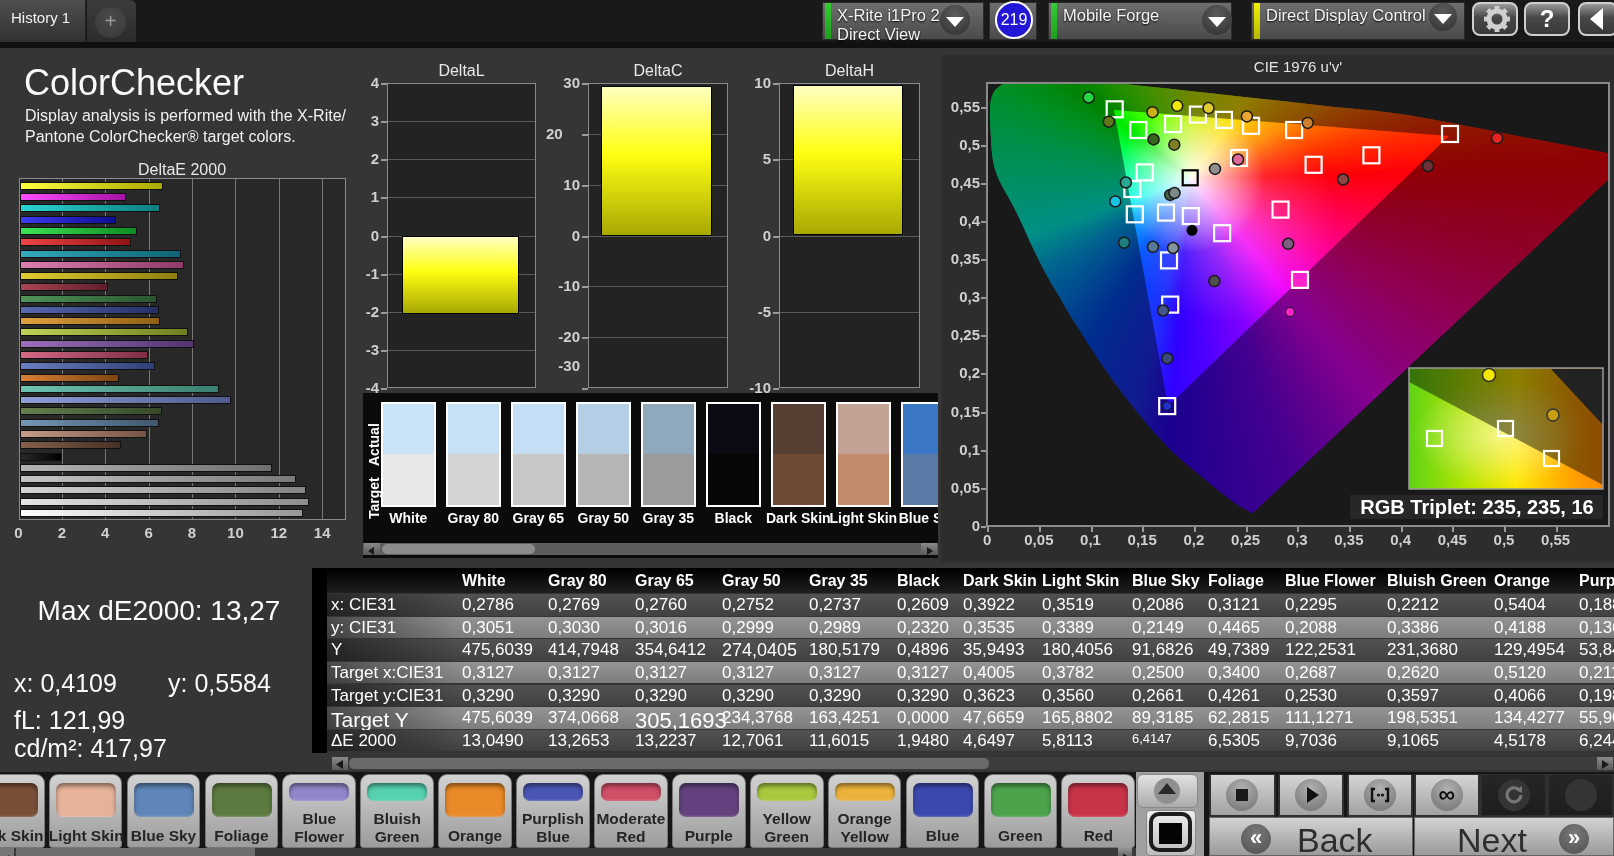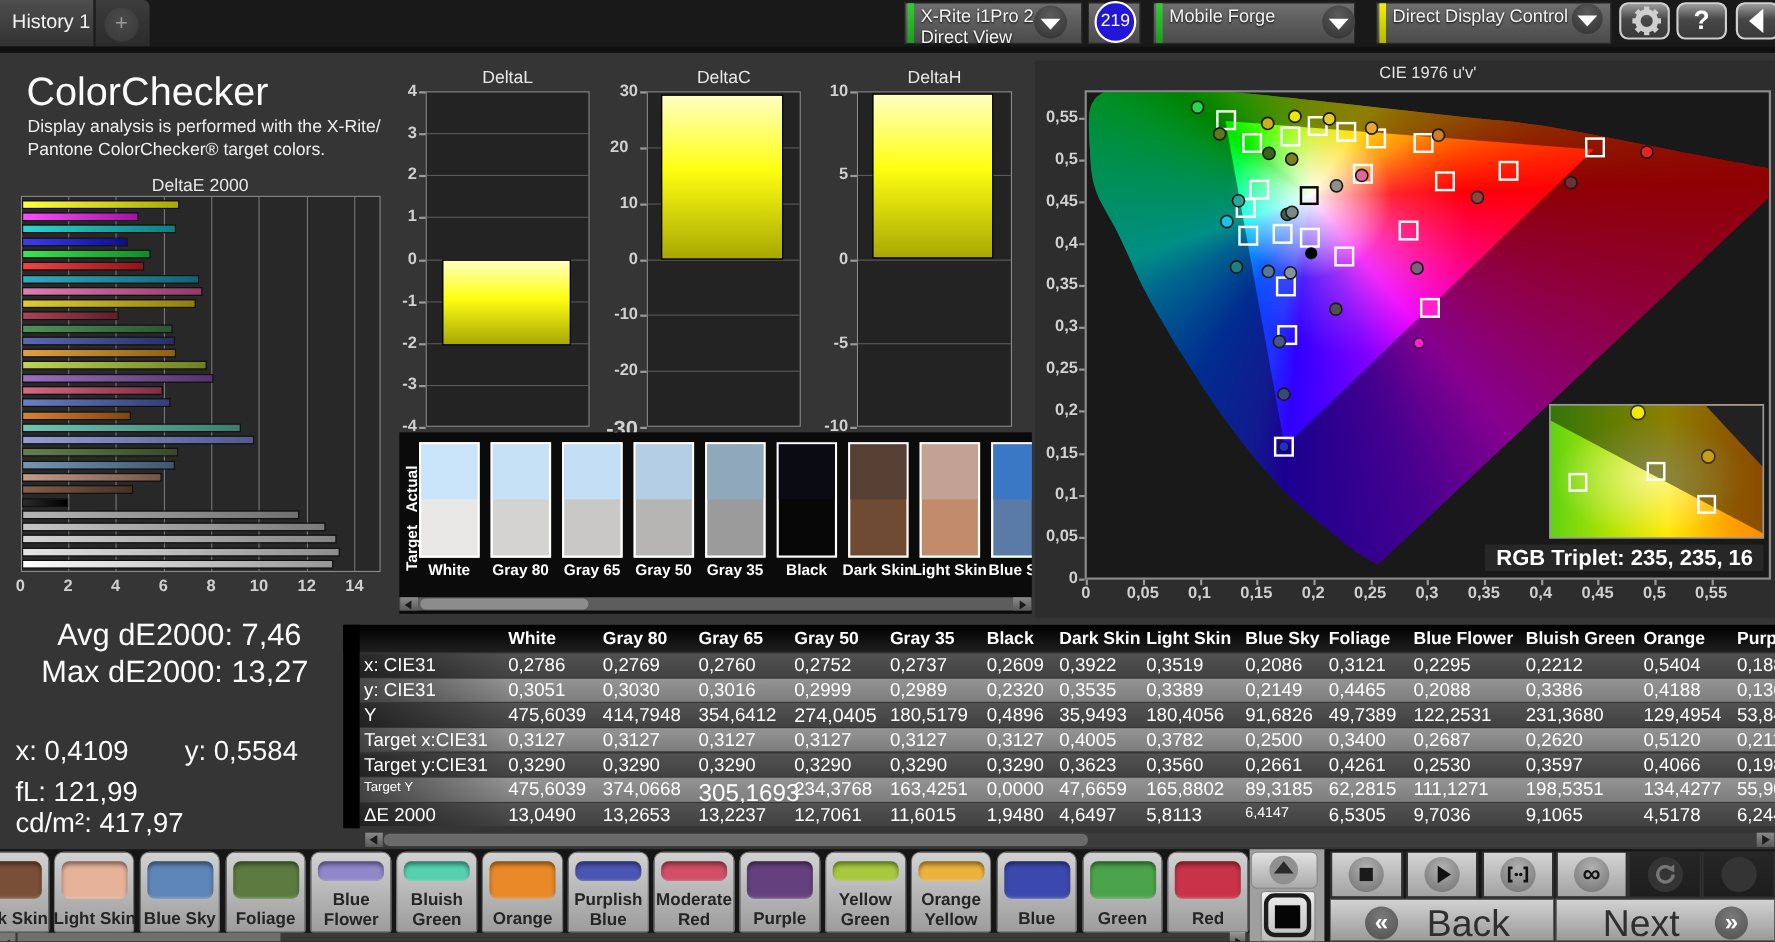--- a/index.html
+++ b/index.html
@@ -3,21 +3,21 @@
 *{margin:0;padding:0;box-sizing:border-box}
 html,body{width:1614px;height:856px;overflow:hidden;background:#353535;
 font-family:"Liberation Sans",sans-serif;}
 .ab{position:absolute}
 </style></head><body>
 <div style="position:relative;width:1614px;height:856px">
 
 <div style="position:absolute;left:0;top:0;width:1614px;height:42px;background:#191919"></div>
 <div style="position:absolute;left:0;top:42px;width:1614px;height:6px;background:#101010"></div>
 <div style="position:absolute;left:0;top:0;width:86px;height:42px;background:linear-gradient(#4e4e4e,#323232);border-right:1px solid #222"></div>
-<div style="position:absolute;left:11px;top:9px;font-size:18px;color:#f2f2f2">History 1</div>
+<div style="position:absolute;left:11px;top:9px;font-size:15px;color:#f2f2f2">History 1</div>
 <div style="position:absolute;left:87px;top:0;width:49px;height:42px;background:linear-gradient(#3c3c3c,#2b2b2b);border-radius:0 6px 0 0"></div>
 <div style="position:absolute;left:95px;top:7px;width:31px;height:31px;border-radius:50%;background:radial-gradient(circle at 50% 35%,#4a4a4a,#383838);color:#9a9a9a;font-size:20px;text-align:center;line-height:29px">+</div>
 <div style="position:absolute;left:822px;top:2px;width:162px;height:38px;background:linear-gradient(#6e6e6e,#4a4a4a);border:1px solid #2a2a2a"></div>
     <div style="position:absolute;left:825px;top:3px;width:6px;height:36px;background:linear-gradient(#33cc33,#1e9e1e)"></div>
     <div style="position:absolute;left:837px;top:6px;font-size:16.5px;color:#f4f4f4;text-shadow:0 1px 2px #000">X-Rite i1Pro 2</div>
     <div style="position:absolute;left:837px;top:25px;font-size:16.5px;color:#f4f4f4;text-shadow:0 1px 2px #000">Direct View</div>
 <div style="position:absolute;left:940px;top:5px;width:30px;height:30px;border-radius:50%;background:radial-gradient(circle at 50% 30%,#5c5c5c,#2f2f2f)"></div>
     <div style="position:absolute;left:946px;top:17px;width:0;height:0;border-left:9px solid transparent;border-right:9px solid transparent;border-top:10px solid #fff"></div>
 <div style="position:absolute;left:989px;top:2px;width:48px;height:38px;background:linear-gradient(#6e6e6e,#4a4a4a);border:1px solid #2a2a2a"></div>
 <div style="position:absolute;left:995px;top:1px;width:38px;height:38px;border-radius:50%;background:#2217d6;border:2px solid #fff;color:#fff;font-size:16px;text-align:center;line-height:34px">219</div>
@@ -130,35 +130,35 @@
     <div style="position:absolute;left:345px;top:340.9px;width:34px;text-align:right;font-size:15px;font-weight:bold;color:#d0d0d0">-3</div>
     <div style="position:absolute;left:381px;top:388.0px;width:6px;height:2px;background:#9a9a9a"></div>
     <div style="position:absolute;left:345px;top:379.0px;width:34px;text-align:right;font-size:15px;font-weight:bold;color:#d0d0d0">-4</div>
     <div style="position:absolute;left:402px;top:235.5px;width:117px;height:78.2px;background:linear-gradient(#ffffc2,#ffff12 45%,#a8a804);border:1px solid #000"></div>
 <div style="position:absolute;left:588px;top:62px;width:140px;text-align:center;font-size:16px;color:#e8e8e8">DeltaC</div>
     <div style="position:absolute;left:588px;top:83px;width:140px;height:305px;background:#232323;border:1px solid #8a8a8a"></div>
     <div style="position:absolute;left:582px;top:83.0px;width:6px;height:2px;background:#9a9a9a"></div>
     <div style="position:absolute;left:546px;top:74.0px;width:34px;text-align:right;font-size:15px;font-weight:bold;color:#d0d0d0">30</div>
     <div style="position:absolute;left:589px;top:133.8px;width:138px;height:1px;background:#5a5a5a"></div>
     <div style="position:absolute;left:582px;top:133.8px;width:6px;height:2px;background:#9a9a9a"></div>
-    <div style="position:absolute;left:546px;top:124.8px;width:34px;text-align:center;font-size:15px;font-weight:bold;color:#d0d0d0">20</div>
+    <div style="position:absolute;left:546px;top:124.8px;width:34px;text-align:left;font-size:15px;font-weight:bold;color:#d0d0d0">20</div>
     <div style="position:absolute;left:589px;top:184.7px;width:138px;height:1px;background:#5a5a5a"></div>
     <div style="position:absolute;left:582px;top:184.7px;width:6px;height:2px;background:#9a9a9a"></div>
     <div style="position:absolute;left:546px;top:175.7px;width:34px;text-align:right;font-size:15px;font-weight:bold;color:#d0d0d0">10</div>
     <div style="position:absolute;left:589px;top:235.5px;width:138px;height:1px;background:#5a5a5a"></div>
     <div style="position:absolute;left:582px;top:235.5px;width:6px;height:2px;background:#9a9a9a"></div>
     <div style="position:absolute;left:546px;top:226.5px;width:34px;text-align:right;font-size:15px;font-weight:bold;color:#d0d0d0">0</div>
     <div style="position:absolute;left:589px;top:286.3px;width:138px;height:1px;background:#5a5a5a"></div>
     <div style="position:absolute;left:582px;top:286.3px;width:6px;height:2px;background:#9a9a9a"></div>
     <div style="position:absolute;left:546px;top:277.3px;width:34px;text-align:right;font-size:15px;font-weight:bold;color:#d0d0d0">-10</div>
     <div style="position:absolute;left:589px;top:337.2px;width:138px;height:1px;background:#5a5a5a"></div>
     <div style="position:absolute;left:582px;top:337.2px;width:6px;height:2px;background:#9a9a9a"></div>
     <div style="position:absolute;left:546px;top:328.2px;width:34px;text-align:right;font-size:15px;font-weight:bold;color:#d0d0d0">-20</div>
     <div style="position:absolute;left:582px;top:388.0px;width:6px;height:2px;background:#9a9a9a"></div>
-    <div style="position:absolute;left:546px;top:379.0px;width:34px;text-align:right;font-size:20px;font-weight:bold;color:#d0d0d0">-30</div>
+    <div style="position:absolute;left:546px;top:357px;width:34px;text-align:right;font-size:15px;font-weight:bold;color:#d0d0d0">-30</div>
     <div style="position:absolute;left:601px;top:85.5px;width:111px;height:150.0px;background:linear-gradient(#ffffc2,#ffff12 45%,#a8a804);border:1px solid #000"></div>
 <div style="position:absolute;left:779px;top:62px;width:141px;text-align:center;font-size:16px;color:#e8e8e8">DeltaH</div>
     <div style="position:absolute;left:779px;top:83px;width:141px;height:305px;background:#232323;border:1px solid #8a8a8a"></div>
     <div style="position:absolute;left:773px;top:83.0px;width:6px;height:2px;background:#9a9a9a"></div>
     <div style="position:absolute;left:737px;top:74.0px;width:34px;text-align:right;font-size:15px;font-weight:bold;color:#d0d0d0">10</div>
     <div style="position:absolute;left:780px;top:159.2px;width:139px;height:1px;background:#5a5a5a"></div>
     <div style="position:absolute;left:773px;top:159.2px;width:6px;height:2px;background:#9a9a9a"></div>
     <div style="position:absolute;left:737px;top:150.2px;width:34px;text-align:right;font-size:15px;font-weight:bold;color:#d0d0d0">5</div>
     <div style="position:absolute;left:780px;top:235.5px;width:139px;height:1px;background:#5a5a5a"></div>
     <div style="position:absolute;left:773px;top:235.5px;width:6px;height:2px;background:#9a9a9a"></div>
@@ -333,21 +333,20 @@
 <div style="position:absolute;left:936px;top:250.0px;width:44px;text-align:right;font-size:15px;font-weight:bold;color:#d0d0d0">0,35</div>
 <div style="position:absolute;left:981px;top:259.0px;width:5px;height:2px;background:#9a9a9a"></div>
 <div style="position:absolute;left:936px;top:211.9px;width:44px;text-align:right;font-size:15px;font-weight:bold;color:#d0d0d0">0,4</div>
 <div style="position:absolute;left:981px;top:220.9px;width:5px;height:2px;background:#9a9a9a"></div>
 <div style="position:absolute;left:936px;top:173.7px;width:44px;text-align:right;font-size:15px;font-weight:bold;color:#d0d0d0">0,45</div>
 <div style="position:absolute;left:981px;top:182.7px;width:5px;height:2px;background:#9a9a9a"></div>
 <div style="position:absolute;left:936px;top:135.6px;width:44px;text-align:right;font-size:15px;font-weight:bold;color:#d0d0d0">0,5</div>
 <div style="position:absolute;left:981px;top:144.6px;width:5px;height:2px;background:#9a9a9a"></div>
 <div style="position:absolute;left:936px;top:97.5px;width:44px;text-align:right;font-size:15px;font-weight:bold;color:#d0d0d0">0,55</div>
 <div style="position:absolute;left:981px;top:106.5px;width:5px;height:2px;background:#9a9a9a"></div>
-<div style="position:absolute;left:36px;top:561px;width:254px;text-align:center;font-size:28px;color:#fafafa">Avg dE2000: 7,46</div>
 <div style="position:absolute;left:28px;top:595px;width:262px;text-align:center;font-size:28px;color:#fafafa">Max dE2000: 13,27</div>
 <div style="position:absolute;left:14px;top:669px;font-size:25px;color:#fafafa">x: 0,4109</div>
 <div style="position:absolute;left:168px;top:669px;font-size:25px;color:#fafafa">y: 0,5584</div>
 <div style="position:absolute;left:14px;top:706px;font-size:25px;color:#fafafa">fL: 121,99</div>
 <div style="position:absolute;left:14px;top:734px;font-size:25px;color:#fafafa">cd/m²: 417,97</div>
 <div style="position:absolute;left:312px;top:568px;width:1302px;height:25px;background:linear-gradient(#000,#1f1f1f)"></div>
 <div style="position:absolute;left:462px;top:572px;font-size:16px;font-weight:bold;color:#fff;white-space:nowrap">White</div>
 <div style="position:absolute;left:548px;top:572px;font-size:16px;font-weight:bold;color:#fff;white-space:nowrap">Gray 80</div>
 <div style="position:absolute;left:635px;top:572px;font-size:16px;font-weight:bold;color:#fff;white-space:nowrap">Gray 65</div>
 <div style="position:absolute;left:722px;top:572px;font-size:16px;font-weight:bold;color:#fff;white-space:nowrap">Gray 50</div>
@@ -441,21 +440,21 @@
 <div style="position:absolute;left:963px;top:685.5px;font-size:17px;color:#fff;white-space:nowrap">0,3623</div>
 <div style="position:absolute;left:1042px;top:685.5px;font-size:17px;color:#fff;white-space:nowrap">0,3560</div>
 <div style="position:absolute;left:1132px;top:685.5px;font-size:17px;color:#fff;white-space:nowrap">0,2661</div>
 <div style="position:absolute;left:1208px;top:685.5px;font-size:17px;color:#fff;white-space:nowrap">0,4261</div>
 <div style="position:absolute;left:1285px;top:685.5px;font-size:17px;color:#fff;white-space:nowrap">0,2530</div>
 <div style="position:absolute;left:1387px;top:685.5px;font-size:17px;color:#fff;white-space:nowrap">0,3597</div>
 <div style="position:absolute;left:1494px;top:685.5px;font-size:17px;color:#fff;white-space:nowrap">0,4066</div>
 <div style="position:absolute;left:1579px;top:685.5px;font-size:17px;color:#fff;white-space:nowrap">0,1988</div>
 <div style="position:absolute;left:327px;top:707.1px;width:1287px;height:21.6px;background:linear-gradient(#949494,#7d7d7d)"></div>
 <div style="position:absolute;left:327px;top:707.1px;width:135px;height:21.6px;background:linear-gradient(to right,rgba(0,0,0,.5),rgba(0,0,0,0))"></div>
-<div style="position:absolute;left:331px;top:708.1px;font-size:12px;color:#fff;white-space:nowrap">Target Y</div>
+<div style="position:absolute;left:331px;top:708.1px;font-size:21px;color:#fff;white-space:nowrap">Target Y</div>
 <div style="position:absolute;left:462px;top:708.1px;font-size:17px;color:#fff;white-space:nowrap">475,6039</div>
 <div style="position:absolute;left:548px;top:708.1px;font-size:17px;color:#fff;white-space:nowrap">374,0668</div>
 <div style="position:absolute;left:635px;top:708.1px;font-size:22px;color:#fff;white-space:nowrap">305,1693</div>
 <div style="position:absolute;left:722px;top:708.1px;font-size:17px;color:#fff;white-space:nowrap">234,3768</div>
 <div style="position:absolute;left:809px;top:708.1px;font-size:17px;color:#fff;white-space:nowrap">163,4251</div>
 <div style="position:absolute;left:897px;top:708.1px;font-size:17px;color:#fff;white-space:nowrap">0,0000</div>
 <div style="position:absolute;left:963px;top:708.1px;font-size:17px;color:#fff;white-space:nowrap">47,6659</div>
 <div style="position:absolute;left:1042px;top:708.1px;font-size:17px;color:#fff;white-space:nowrap">165,8802</div>
 <div style="position:absolute;left:1132px;top:708.1px;font-size:17px;color:#fff;white-space:nowrap">89,3185</div>
 <div style="position:absolute;left:1208px;top:708.1px;font-size:17px;color:#fff;white-space:nowrap">62,2815</div>

